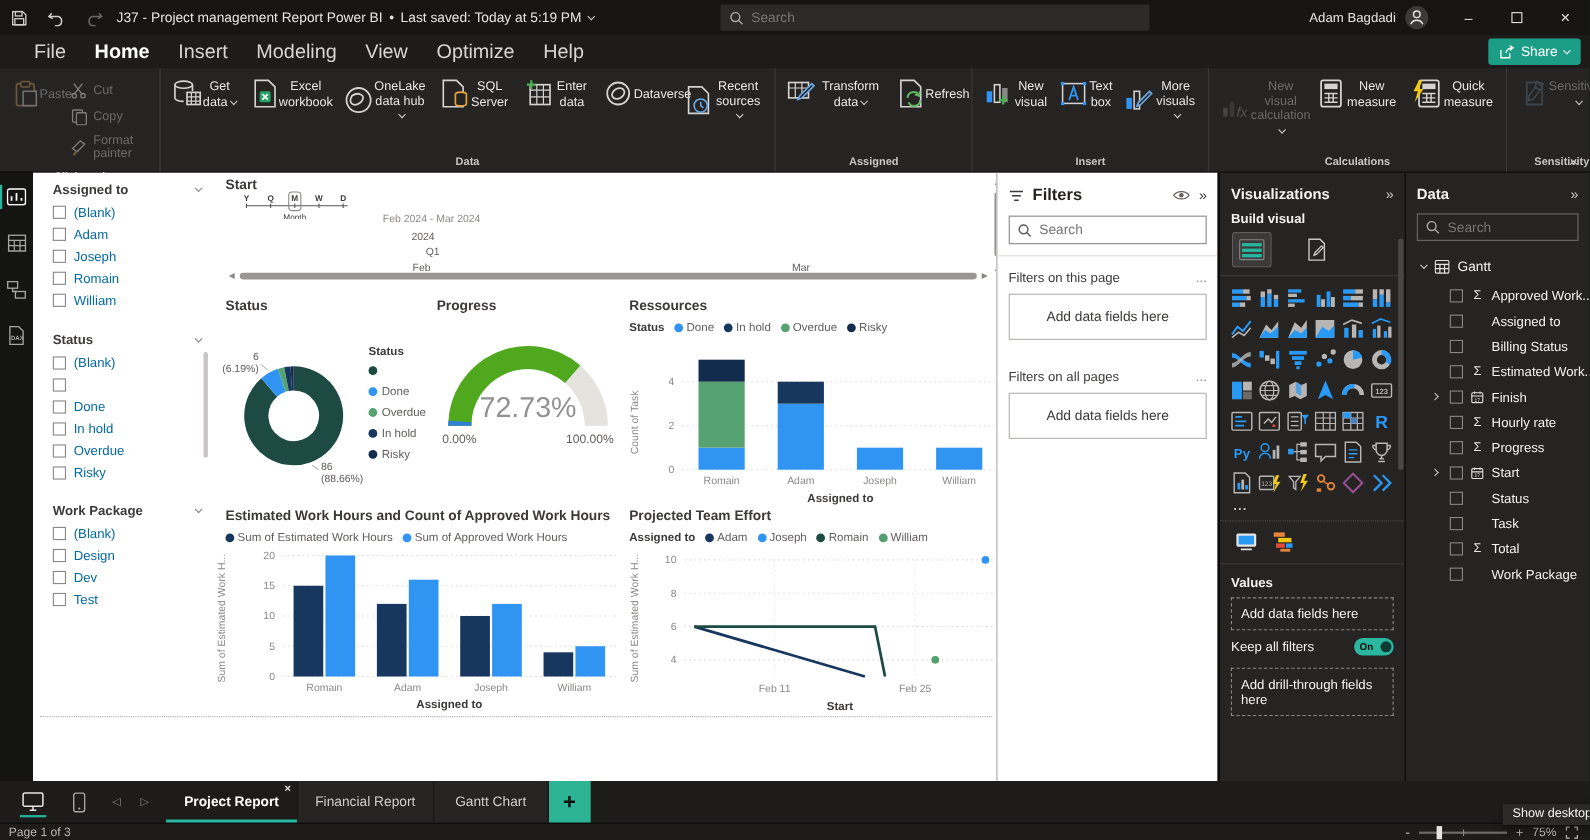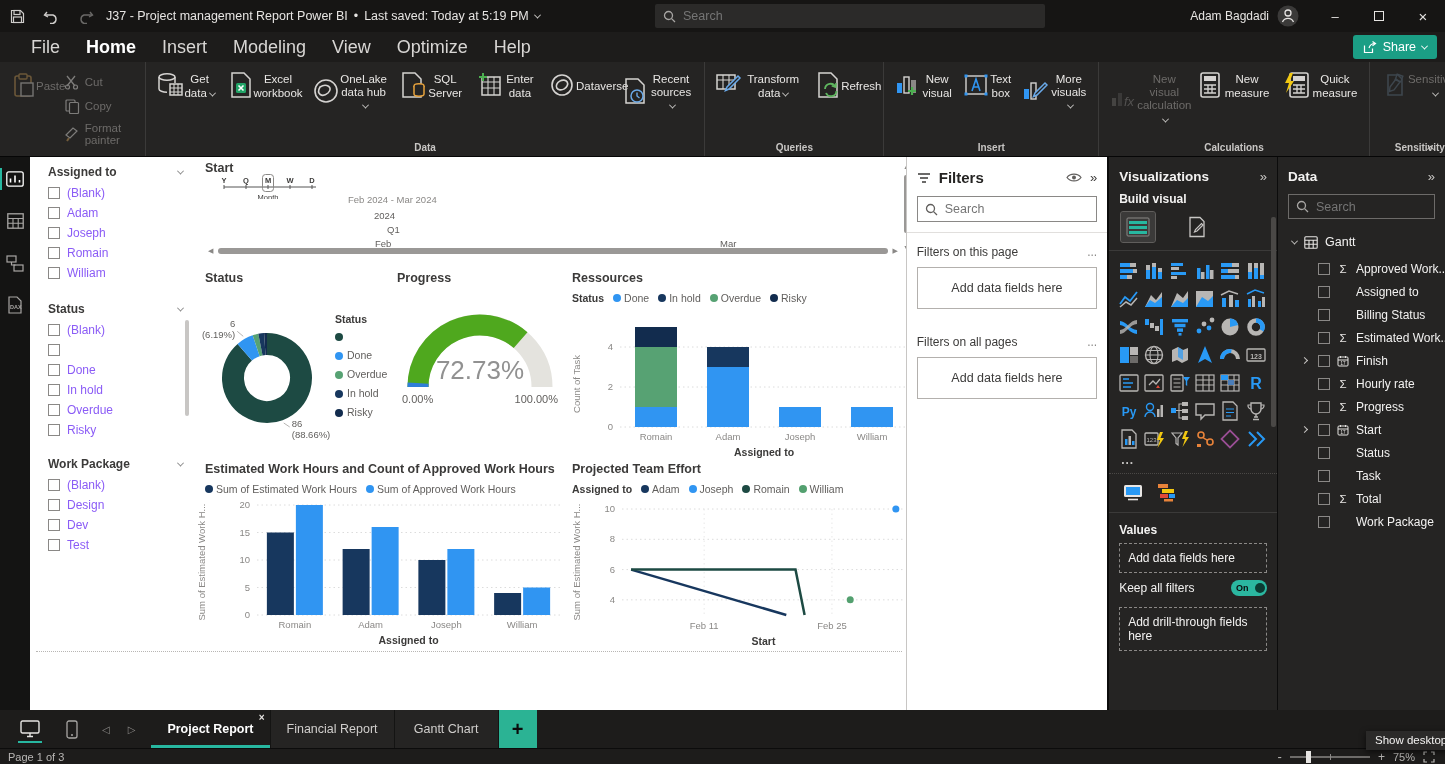--- a/index.html
+++ b/index.html
@@ -49,21 +49,21 @@
   #rail { width:30px; background:#141413; display:flex; flex-direction:column; align-items:center; padding-top:8px; gap:14px; }
   .rail-item { width:30px; height:28px; display:flex; align-items:center; justify-content:center; position:relative; color:#a8a6a4; }
   .rail-item.active { color:#ffffff; }
   .rail-item.active::before { content:""; position:absolute; left:0; top:3px; bottom:3px; width:2px; background:#27b7a0; }
 
   
   #canvas { width:887px; background:#ffffff; position:relative; overflow:hidden; }
   .slicer { position:absolute; left:18px; width:135px; }
   .slicer-h { display:flex; justify-content:space-between; align-items:center; font-size:12px; font-weight:bold; color:#3b3a39; margin-bottom:4px; }
   .slicer-h .chev { color:#888; }
-  .slicer-row { display:flex; align-items:center; gap:7px; height:20px; font-size:12px; color:#8b5cf6; }
+  .slicer-row { display:flex; align-items:center; gap:7px; height:20px; font-size:12px; color:#0369a1; }
   .cb { width:12px; height:12px; border:1px solid #8a8886; background:#fff; flex:none; }
   .slicer-scroll { position:absolute; right:-6px; top:18px; width:4px; height:96px; background:#c8c6c4; border-radius:2px; }
   .vtitle { position:absolute; font-size:12.5px; font-weight:bold; color:#3b3a39; }
   .legend { position:absolute; display:flex; align-items:center; gap:9px; font-size:10.5px; color:#605e5c; white-space:nowrap; }
   .legend b { color:#3b3a39; }
   .lg-it { display:flex; align-items:center; gap:3px; }
   .lg-dot { width:8px; height:8px; border-radius:50%; flex:none; }
   #page-divider { position:absolute; left:6px; right:4px; top:494px; border-top:1.5px dotted #b8b6b4; }
 
   
@@ -360,21 +360,21 @@
               <svg width="26" height="28" viewBox="0 0 26 28" xmlns="http://www.w3.org/2000/svg">
                 <path d="M4 2 h12 l6 6 v18 h-18 z" fill="none" stroke="#d5d3d1" stroke-width="1.5"></path>
                 <path d="M10 18 a5.5 5.5 0 0 1 10.5 -2" fill="none" stroke="#5fb65f" stroke-width="1.8"></path>
                 <path d="M21 12 l-0.3 4.2 -4 -1.4" fill="none" stroke="#5fb65f" stroke-width="1.6"></path>
                 <path d="M21.5 20 a5.5 5.5 0 0 1 -10.5 2" fill="none" stroke="#5fb65f" stroke-width="1.8"></path>
               </svg>
             </div>
             <div class="rb-lb">Refresh</div>
           </div>
         </div>
-        <div class="rb-glabel">Queries</div>
+        <div class="rb-glabel">Assigned</div>
       </div>
       <div class="rb-group">
         <div class="rb-items">
           <div class="rb-big">
             <div class="rb-ic">
               <svg width="28" height="28" viewBox="0 0 28 28" xmlns="http://www.w3.org/2000/svg">
                 <rect x="3" y="12" width="5" height="10" fill="#3095f2"></rect>
                 <rect x="10" y="6" width="5" height="16" fill="none" stroke="#d5d3d1" stroke-width="1.4"></rect>
                 <rect x="17" y="9" width="5" height="13" fill="#8a8886"></rect>
                 <path d="M18 22 v8 M14 26 h8" transform="translate(0,-6)" stroke="#4caf50" stroke-width="2.2"></path>

